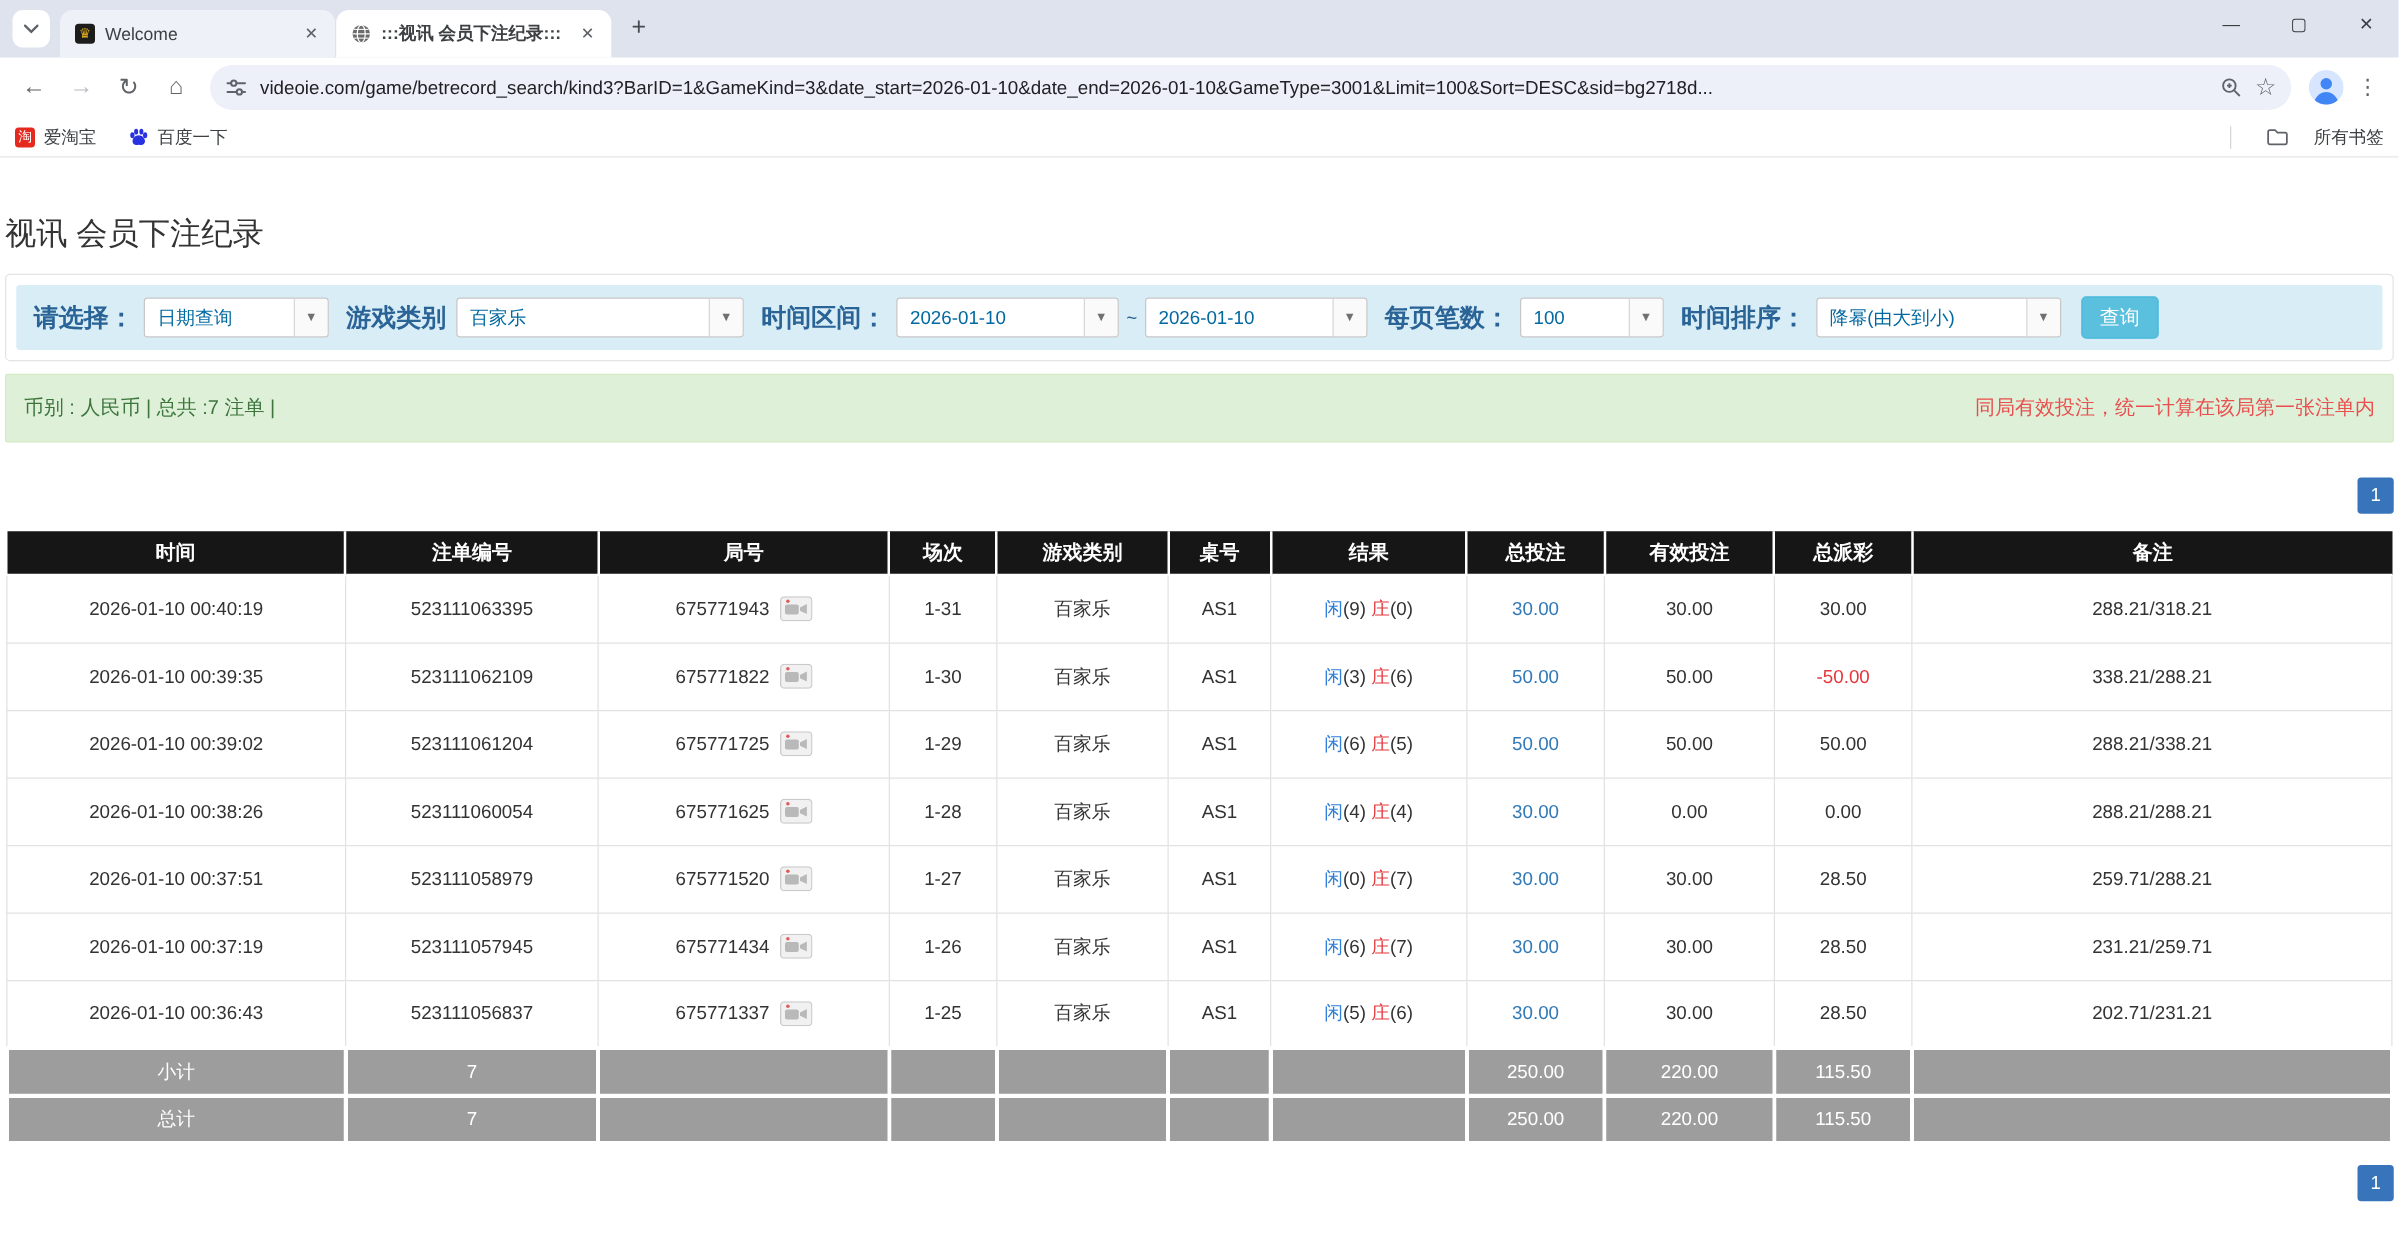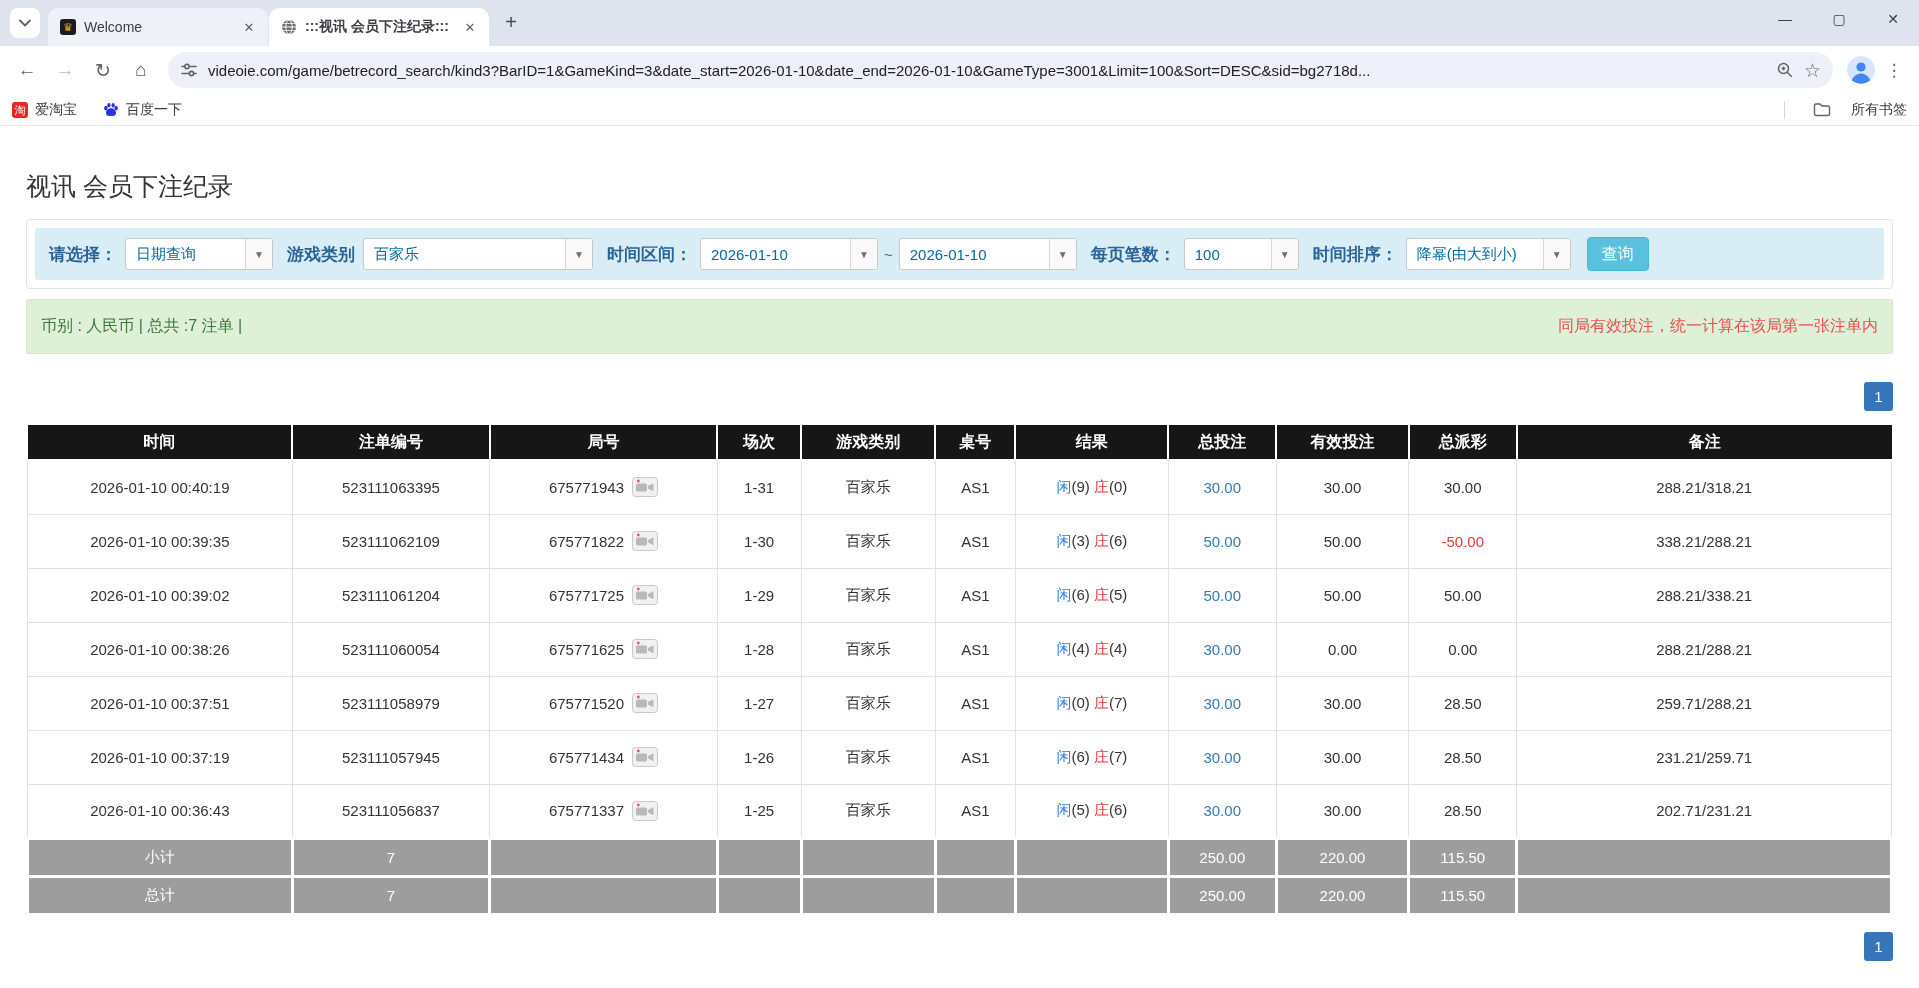--- a/index.html
+++ b/index.html
@@ -40,27 +40,27 @@
 
   .bookmarks { height:32px; background:#fff; border-bottom:1px solid #e6e6e6; display:flex;
     align-items:center; padding:0 12px; font-size:14px; color:#3c4043; }
   .bm-item { display:flex; align-items:center; gap:7px; margin-right:26px; }
   .bm-ico.taobao { width:16px; height:16px; background:#e6291f; color:#fff; border-radius:3px;
     font-size:11px; line-height:16px; text-align:center; display:inline-block; }
   .bm-right { margin-left:auto; display:flex; align-items:center; gap:20px; }
   .bm-divider { width:1px; height:18px; background:#d6d6d6; margin-right:8px; }
 
   
-  .page { padding:0 26px;margin-top:28px; }
+  .page { padding:0 4px;margin-top:28px; }
   .page-title { font-size:25px; font-weight:500; color:#333; margin:44px 0 16px 0; }
 
   .filter-panel { border:1px solid #e4e4e4; border-radius:4px; padding:8px; background:#fff; }
   .filter-bar { background:#d9edf7; border-radius:3px; padding:9px 12px; display:flex;
     align-items:center; }
-  .f-label { color:#2a6496; font-weight:bold; font-size:17px; margin:0 8px 0 14px; white-space:nowrap; }
+  .f-label { color:#2a6496; font-weight:bold; font-size:20px; margin:0 8px 0 14px; white-space:nowrap; }
   .f-label:first-child { margin-left:2px; }
   .sel { height:32px; border:1px solid #c8c8c8; background:#fff; border-radius:3px;
     display:flex; align-items:center; overflow:hidden; }
   .sel-val { padding:0 10px; font-size:15px; color:#0369a1; white-space:nowrap; }
   .sel-btn { width:27px; height:100%; border-left:1px solid #d8d8d8; background:#fafafa;
     display:flex; align-items:center; justify-content:center; color:#707070; font-size:10px; }
   .range-sep { color:#2a6496; margin:0 6px; font-size:15px; }
   .search-btn { margin-left:16px; height:34px; padding:0 14px; background:#5bc0de; color:#fff;
     border:1px solid #46b8da; border-radius:4px; font-size:16px; cursor:pointer;
     font-family:inherit; }
@@ -212,21 +212,21 @@
           <span class="sel-btn">▼</span>
         </div>
 
         <span class="f-label">每页笔数：</span>
         <div class="sel" style="width:115px">
           <span class="sel-val" style="flex:1">100</span>
           <span class="sel-btn">▼</span>
         </div>
 
         <span class="f-label">时间排序：</span>
-        <div class="sel" style="width:165px">
+        <div class="sel" style="width:196px">
           <span class="sel-val" style="flex:1">降幂(由大到小)</span>
           <span class="sel-btn">▼</span>
         </div>
 
         <button class="search-btn">查询</button>
       </div>
     </div>
 
     <div class="info-bar">
       <span class="info-left">币别 : 人民币 | 总共 :7 注单 |</span>

